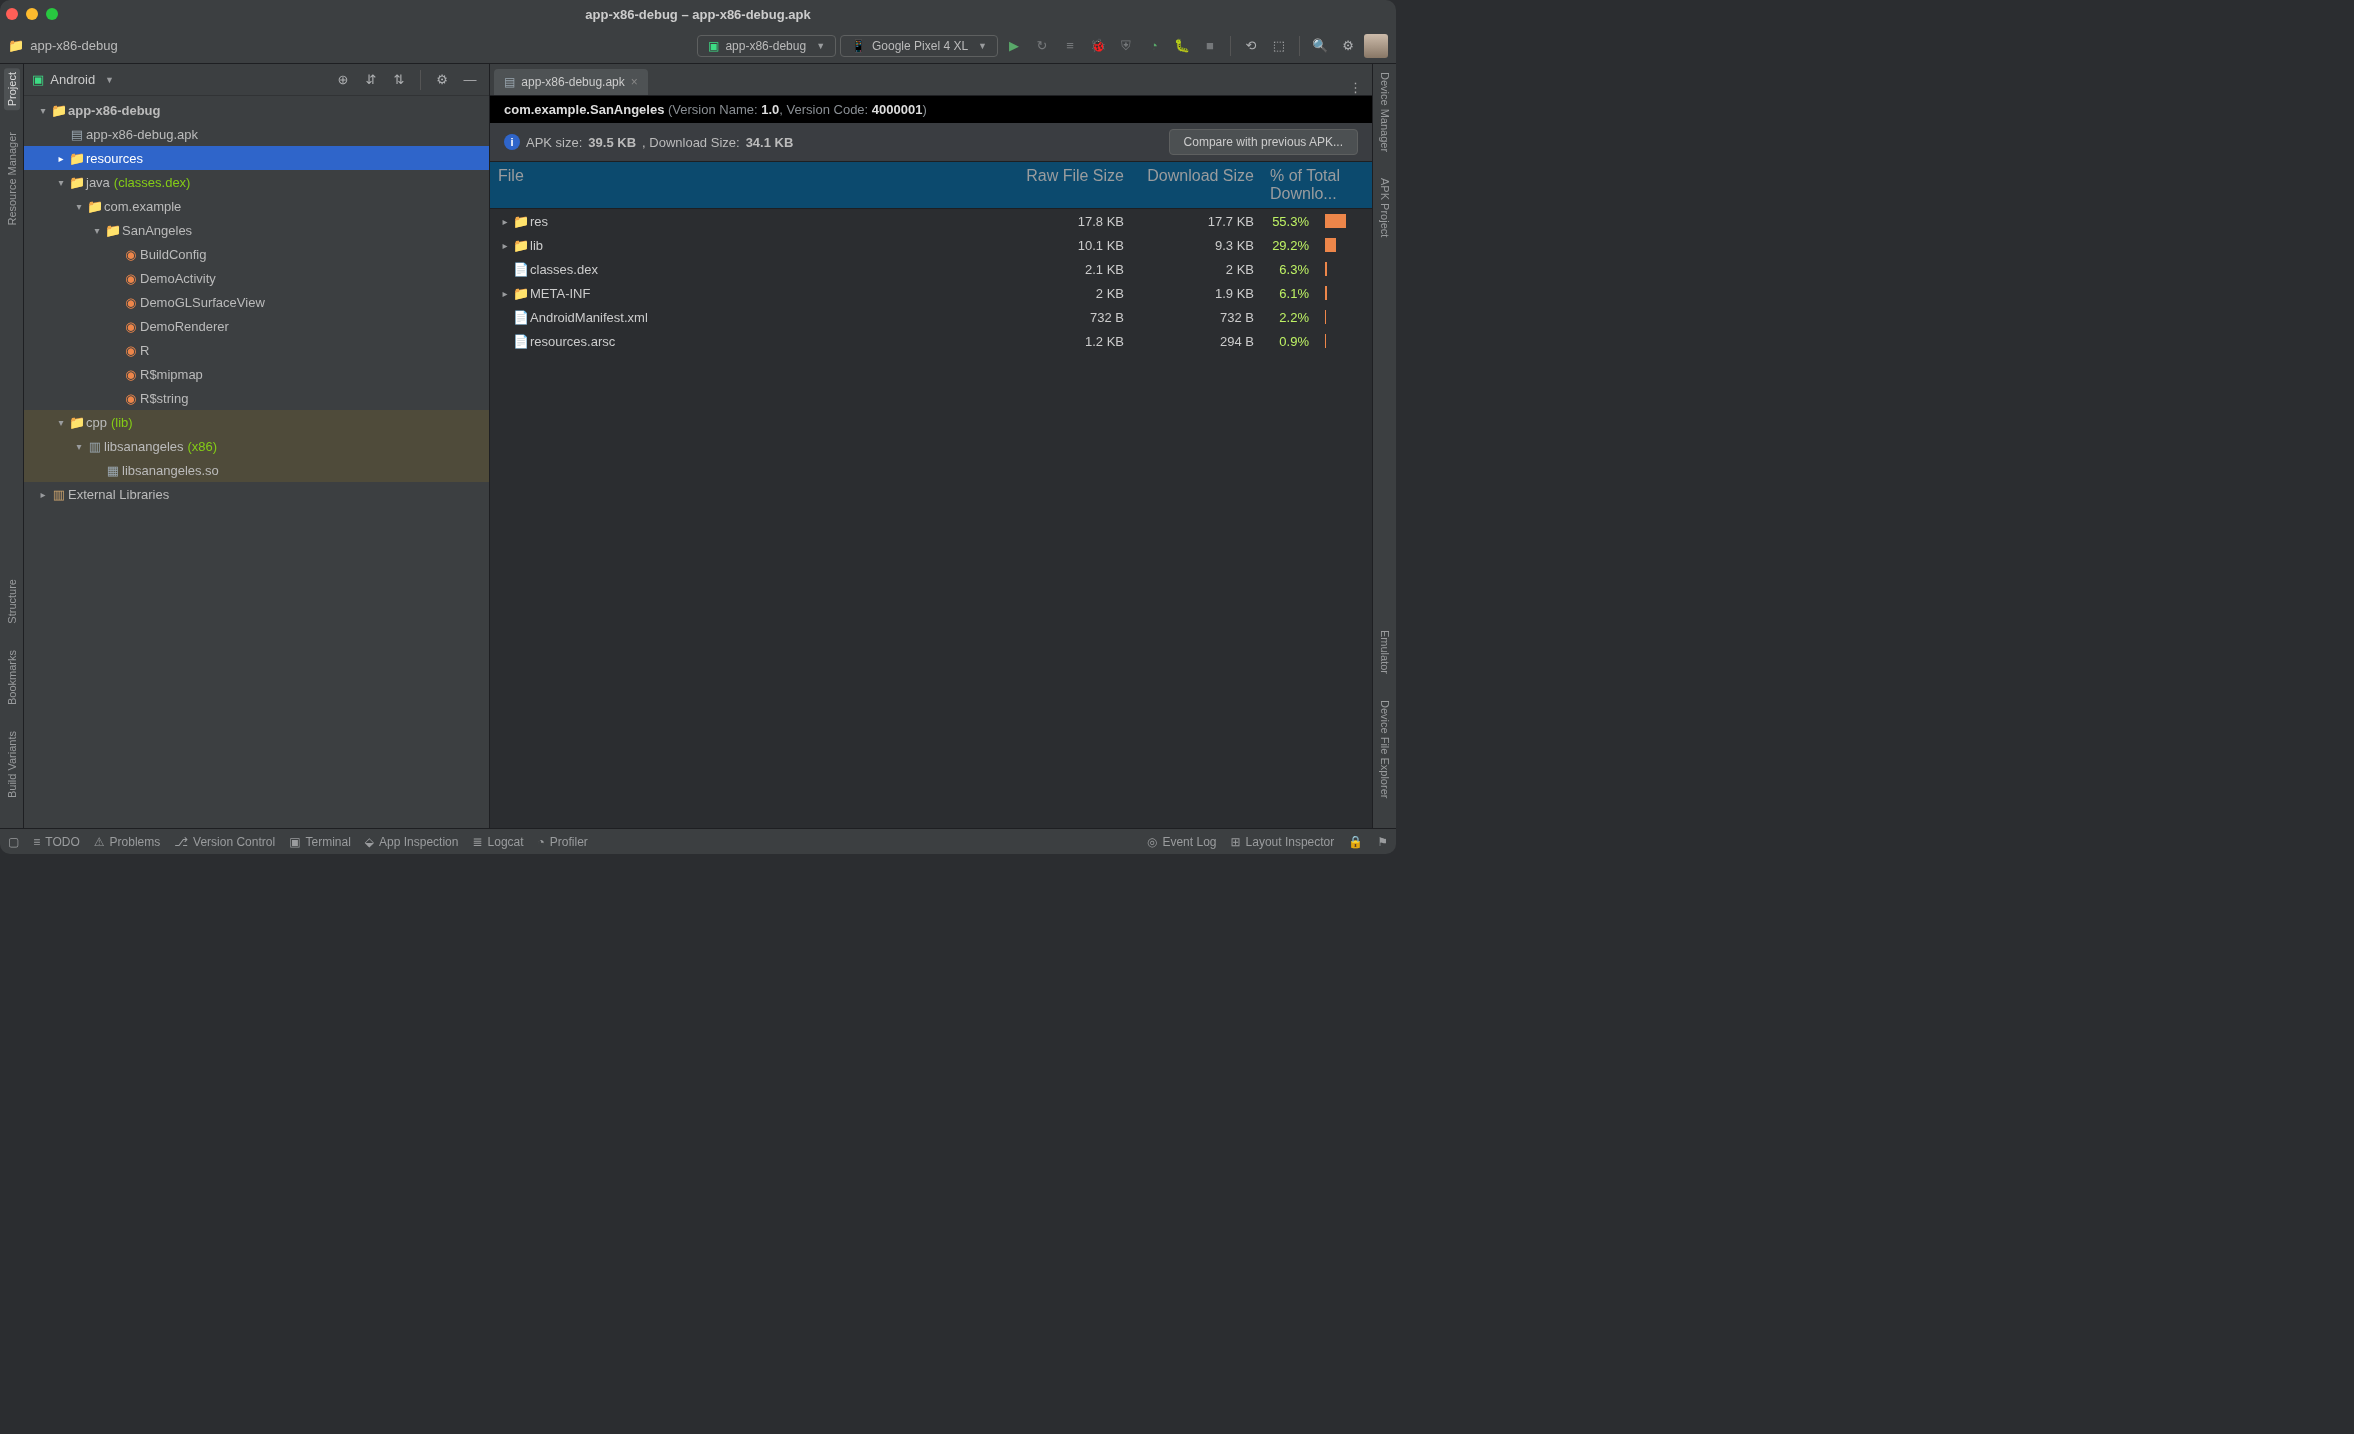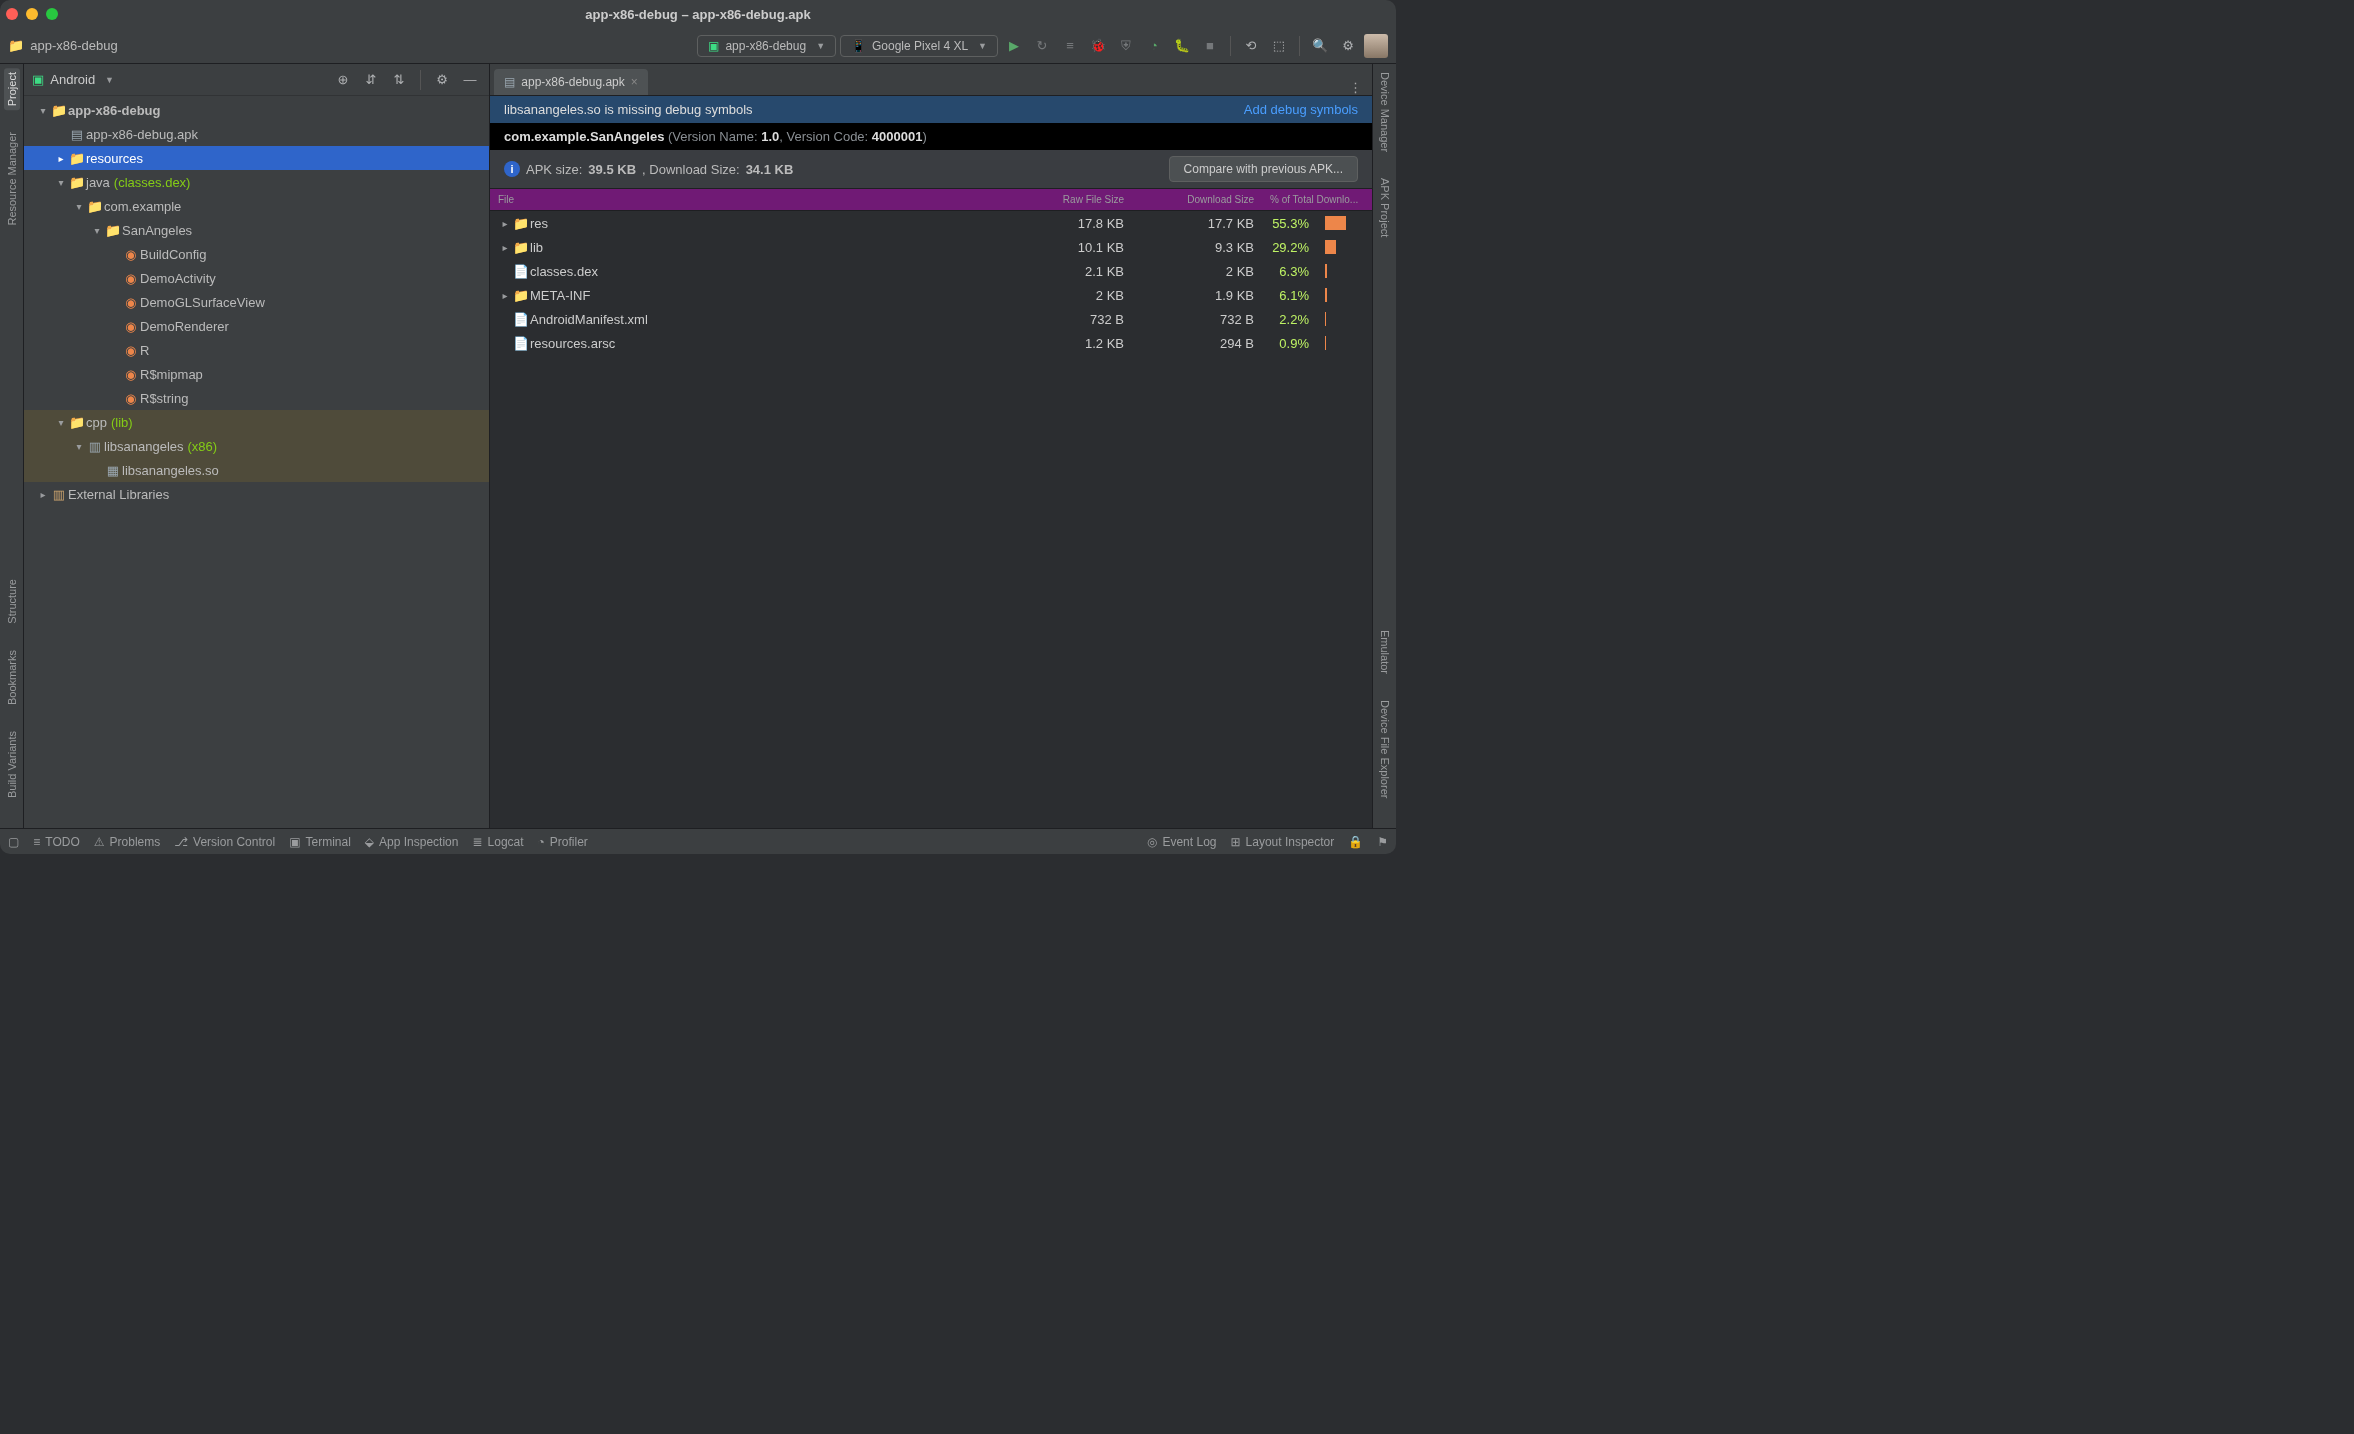--- a/index.html
+++ b/index.html
@@ -50,21 +50,21 @@
   .tab { display:flex; align-items:center; gap:6px; padding:6px 10px; background:#4e5254; color:#ccc; border-radius:4px 4px 0 0; font-size:12px; }
   .tab .x { color:#888; cursor:pointer; }
   .tab-more { margin-left:auto; padding:0 10px; color:#aaa; cursor:pointer; }
   .banner { background:#27496d; padding:6px 14px; display:flex; align-items:center; justify-content:space-between; color:#ddd; }
   .banner a { color:#4a9eff; text-decoration:none; }
   .meta { background:#000000; padding:6px 14px; color:#ddd; }
   .meta .dim { color:#8a8f94; }
   .meta2 { background:#3a3d41; padding:6px 14px; display:flex; align-items:center; gap:6px; }
   .meta2 .info-ic { width:16px;height:16px;border-radius:50%;background:#2f65ca;color:#fff;display:flex;align-items:center;justify-content:center;font-size:11px;font-weight:bold;}
   .meta2 .btn { margin-left:auto; padding:5px 14px; background:#4c5052; border:1px solid #5e6060; border-radius:4px; color:#ccc; cursor:pointer; font-size:12px; }
-  .tbl-head { display:flex; background:#701a75; border-top:1px solid #1e1f22; border-bottom:1px solid #1e1f22; color:#9a9c9e; font-size:10px;justify-content:space-between; }
+  .tbl-head { display:flex; background:#0c4a6e; border-top:1px solid #1e1f22; border-bottom:1px solid #1e1f22; color:#9a9c9e; font-size:16px;justify-content:space-between; }
   .tbl-head > div, .row > div { padding:5px 8px; }
   .c-file { flex:1; }
   .c-raw { width:130px; text-align:right; }
   .c-dl { width:130px; text-align:right; }
   .c-pct { width:55px; text-align:right; }
   .c-bar { width:55px; display:flex; align-items:center; }
   .rows { flex:1; overflow:auto; }
   .row { display:flex; height:24px; align-items:center; color:#ccc; }
   .row .arrow { width:14px; text-align:center; font-size:10px; color:#9a9c9e; }
   .row .ic { width:18px; text-align:center; }
@@ -252,24 +252,20 @@
 
   <div class="editor">
     <div class="tabs">
       <div class="tab">
         <span style="color:#9aa7b0">▤</span>
         <span>app-x86-debug.apk</span>
         <span class="x">×</span>
       </div>
       <div class="tab-more">⋮</div>
     </div>
-    <div class="banner">
-      <span>libsanangeles.so is missing debug symbols</span>
-      <a href="#">Add debug symbols</a>
-    </div>
     <div class="meta">
       <b>com.example.SanAngeles</b>
       <span class="dim">(Version Name: </span><b>1.0</b><span class="dim">, Version Code: </span><b>4000001</b><span class="dim">)</span>
     </div>
     <div class="meta2">
       <span class="info-ic">i</span>
       <span>APK size: </span>
         <b>39.5 KB</b>
         <span>, Download Size: </span>
         <b>34.1 KB</b>

